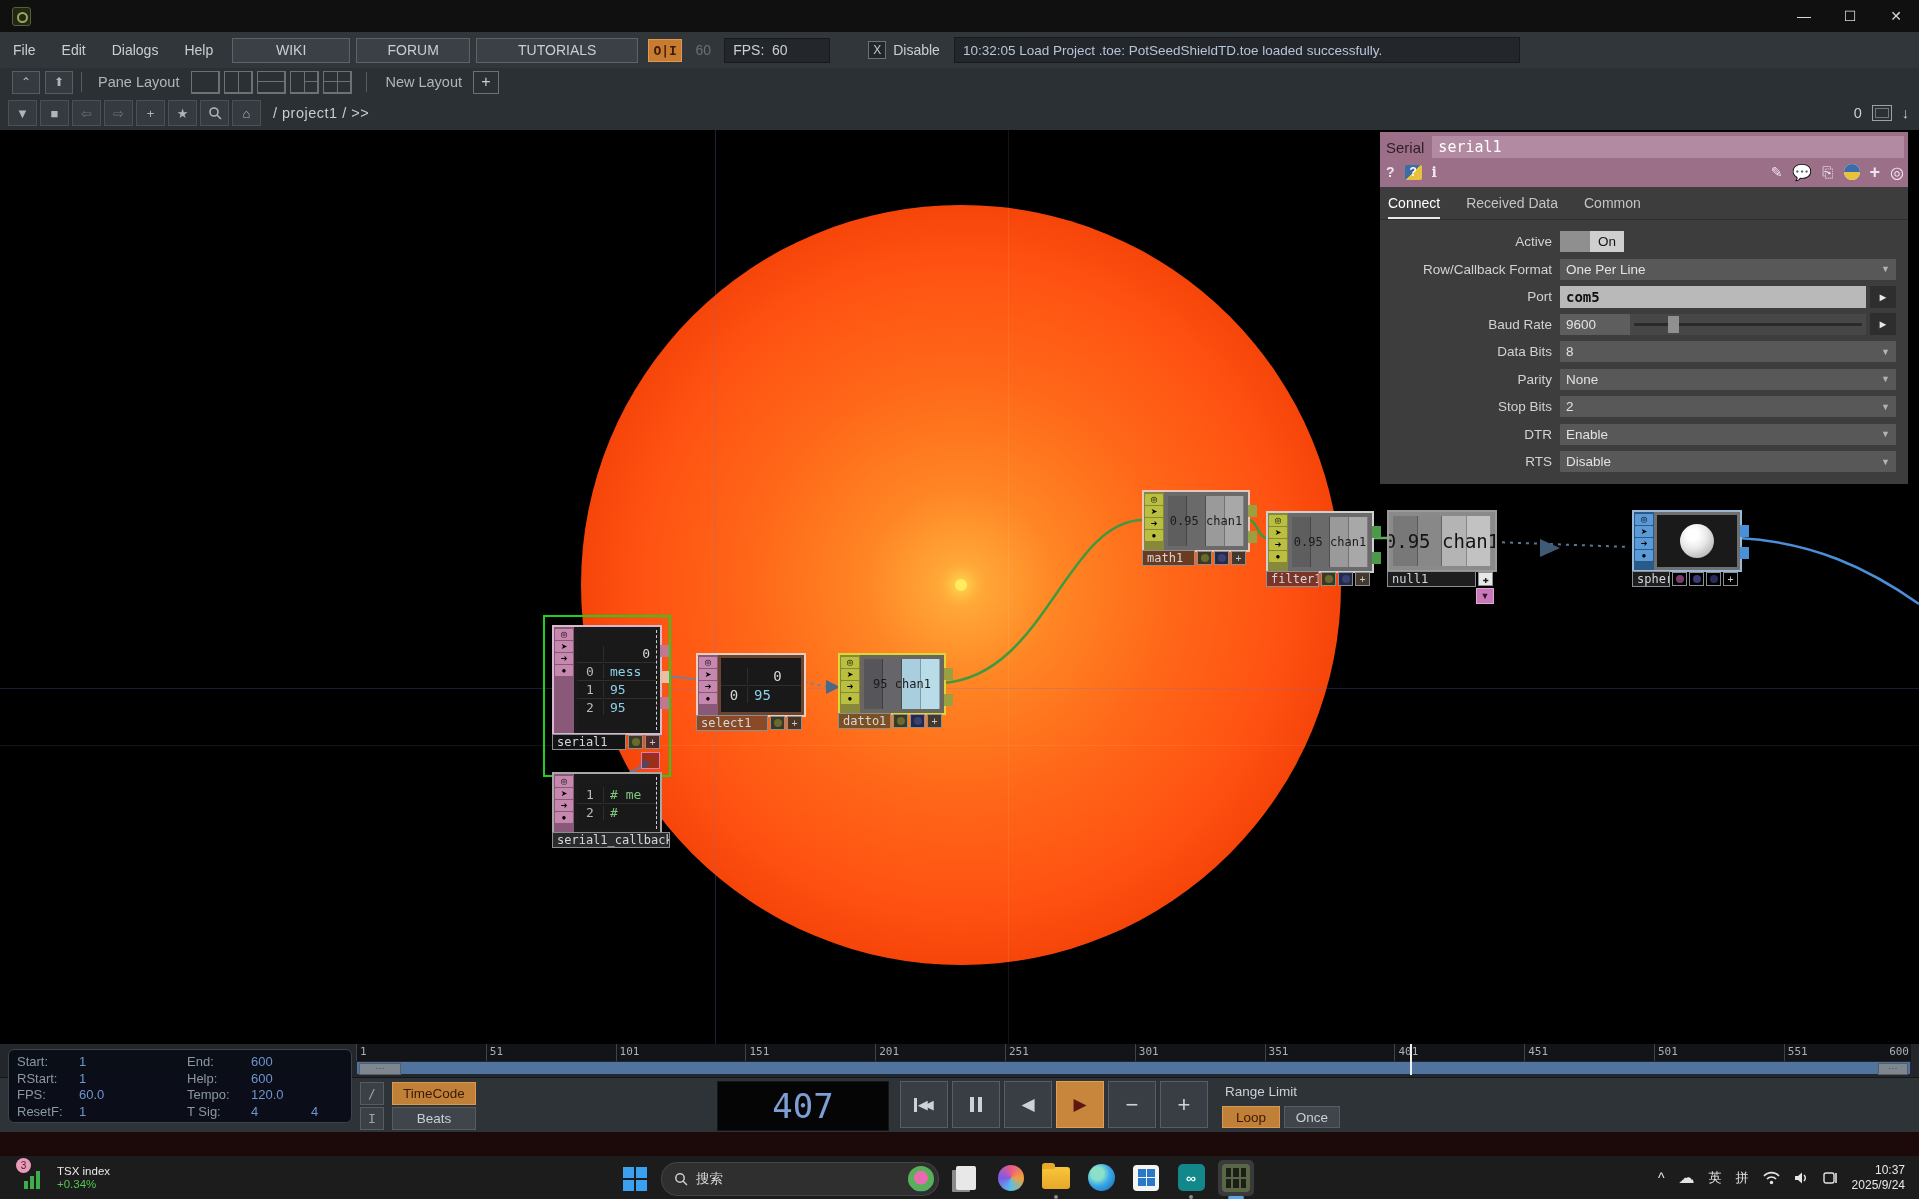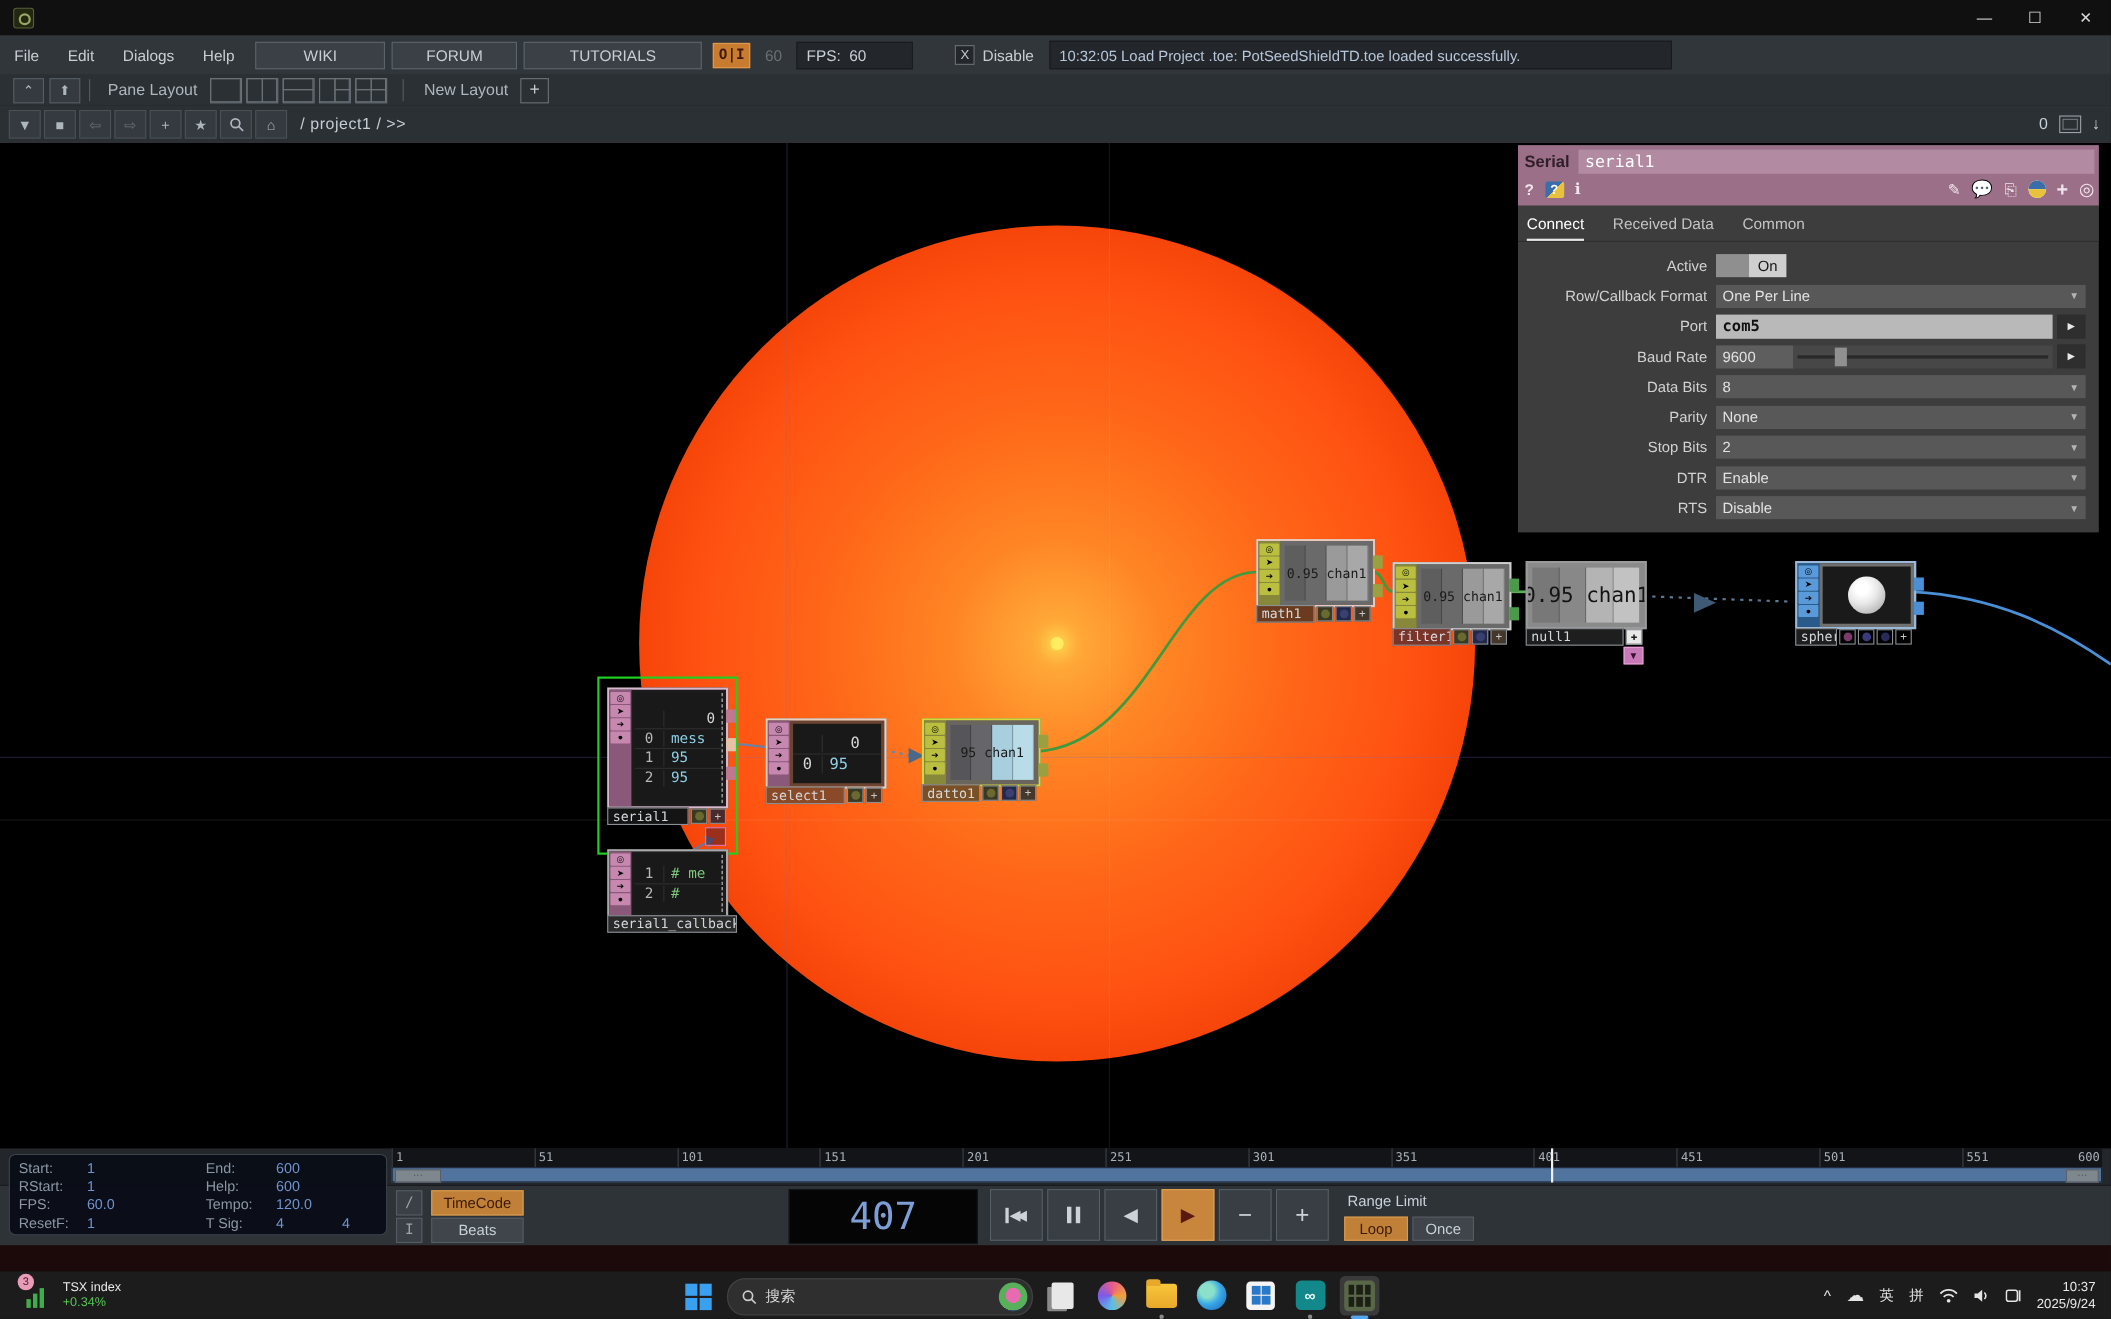--- a/index.html
+++ b/index.html
@@ -68,21 +68,21 @@
   .chop-cols div{flex:1;border-right:1px solid rgba(0,0,0,.25);}
   .chop-text{position:absolute;inset:0;display:flex;align-items:center;justify-content:center;font-family:"DejaVu Sans Mono",monospace;color:#1a1a1a;white-space:nowrap;}
   .outtab{position:absolute;width:9px;}
   .outtab div{position:absolute;left:0;width:9px;height:12px;}
   #selection-box{left:543px;top:485px;width:124px;height:158px;border:2px solid #21cf21;}
   .pinkbtn{position:absolute;border:1px solid #e07ab8;background:rgba(60,20,40,.5);}
   
   #parampanel{left:1380px;top:2px;width:528px;background:#3d3d3d;box-shadow:-3px 3px 10px rgba(0,0,0,.6);}
   #pp-head{background:#9c6f88;padding:3px 4px 2px 6px;}
   #pp-namerow{display:flex;align-items:center;height:24px;}
-  #pp-type{color:#2e1e28;font-weight:bold;font-size:15px;margin-right:8px;}
+  #pp-type{color:#2e1e28;font-weight:normal;font-size:15px;margin-right:8px;}
   #pp-name{flex:1;background:#b械;}
   #pp-name{flex:1;background:#b28aa2;color:#fff;font-family:"DejaVu Sans Mono",monospace;font-size:15px;height:22px;line-height:22px;padding:0 6px;}
   #pp-icons{display:flex;align-items:center;height:26px;color:#f0e4ec;font-size:14px;}
   #pp-icons .lft{display:flex;gap:10px;align-items:center;font-weight:bold;}
   #pp-icons .rgt{margin-left:auto;display:flex;gap:10px;align-items:center;}
   .qmark-yellow{background:linear-gradient(135deg,#3a6ea8 50%,#e8c23a 50%);width:17px;height:15px;display:flex;align-items:center;justify-content:center;color:#fff;font-weight:bold;font-size:12px;border-radius:2px;}
   .py-icon{width:16px;height:16px;border-radius:50%;background:linear-gradient(135deg,#f8f8f8 0%,#ffffff 100%);position:relative;overflow:hidden;}
   .py-icon:before{content:"";position:absolute;left:0;top:0;width:16px;height:8px;background:#3a6ea8;}
   .py-icon:after{content:"";position:absolute;left:0;bottom:0;width:16px;height:8px;background:#e8c23a;}
   #pp-tabs{display:flex;gap:26px;padding:8px 0 0 8px;color:#c4c4c4;font-size:14px;background:#3d3d3d;border-bottom:1px solid #2e2e2e;}

